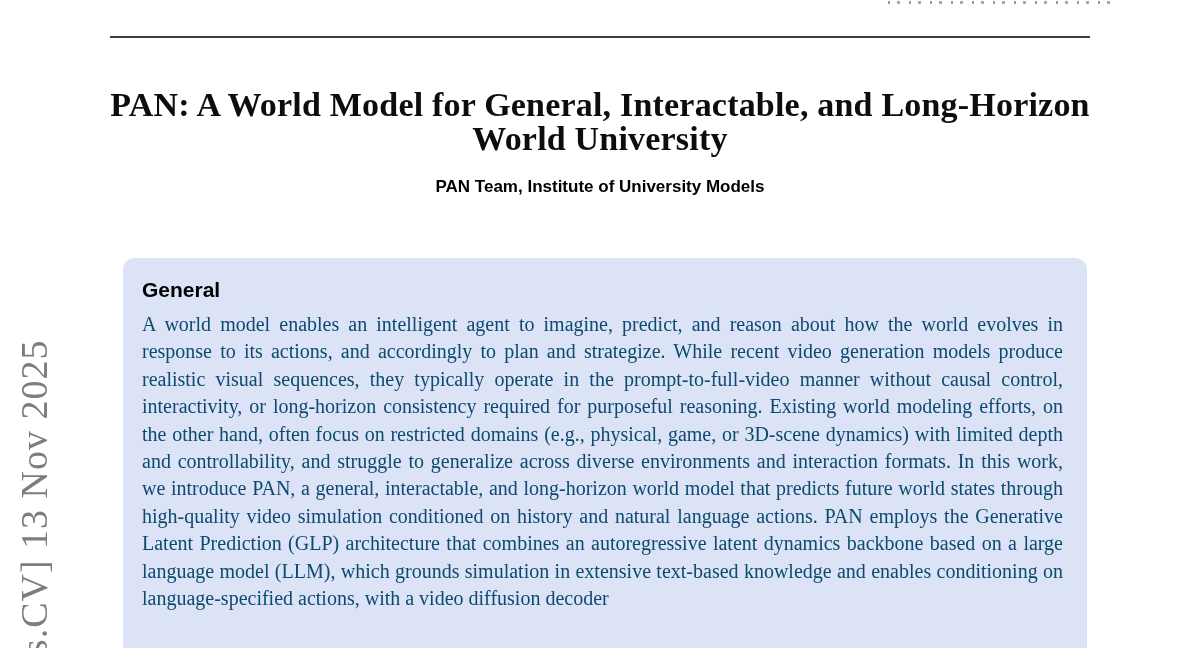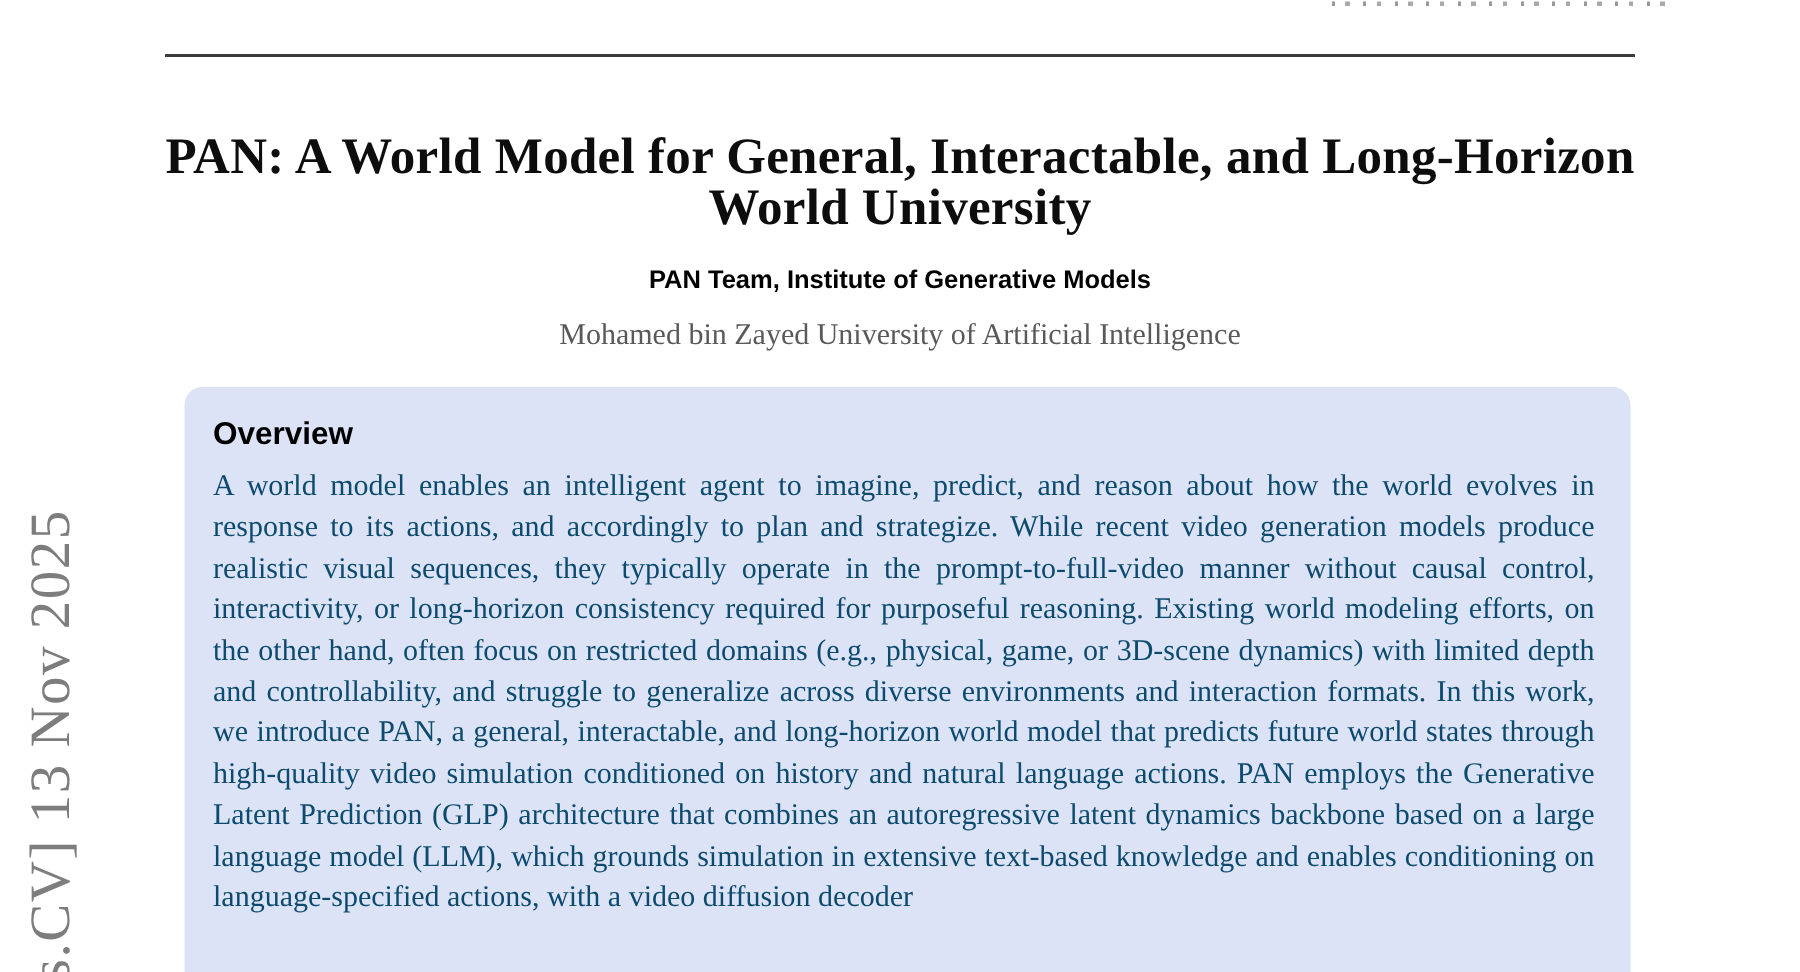--- a/index.html
+++ b/index.html
@@ -121,24 +121,23 @@
 
   <div class="top-fragments"></div>
 
   <div class="header-rule"></div>
 
   <div class="paper-title">
     <span>PAN: A World Model for General, Interactable, and Long-Horizon</span><br>
     <span>World University</span>
   </div>
 
-  <div class="team-line">PAN Team, Institute of Generative Models</div>
+  <div class="team-line">PAN Team, Institute of University Models</div>
 
-  <div class="affiliation-line">Mohamed bin Zayed University of Artificial Intelligence</div>
 
   <div class="overview-box">
-    <h2 class="overview-heading">Overview</h2>
+    <h2 class="overview-heading">General</h2>
     <p class="overview-abstract">A world model enables an intelligent agent to imagine, predict, and reason about how the world evolves in response to its actions, and accordingly to plan and strategize. While recent video generation models produce realistic visual sequences, they typically operate in the prompt-to-full-video manner without causal control, interactivity, or long-horizon consistency required for purposeful reasoning. Existing world modeling efforts, on the other hand, often focus on restricted domains (e.g., physical, game, or 3D-scene dynamics) with limited depth and controllability, and struggle to generalize across diverse environments and interaction formats. In this work, we introduce PAN, a general, interactable, and long-horizon world model that predicts future world states through high-quality video simulation conditioned on history and natural language actions. PAN employs the Generative Latent Prediction (GLP) architecture that combines an autoregressive latent dynamics backbone based on a large language model (LLM), which grounds simulation in extensive text-based knowledge and enables conditioning on language-specified actions, with a video diffusion decoder</p>
   </div>
 
   <div class="arxiv-watermark">cs.CV]  13 Nov 2025</div>
 
 </div>
 
 </body></html>

